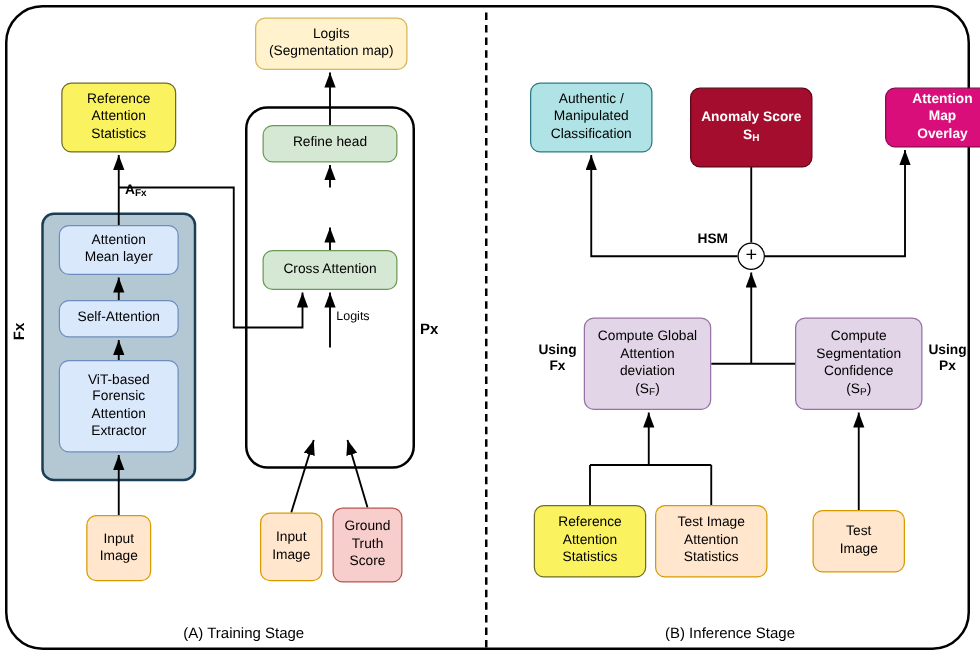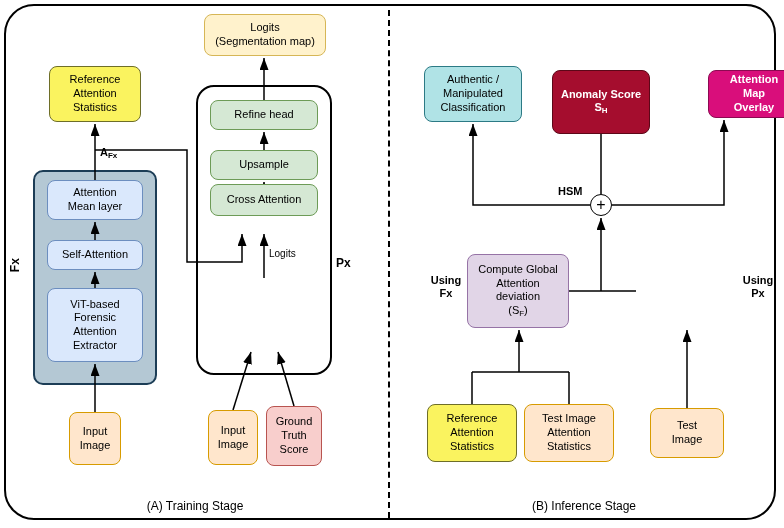--- a/index.html
+++ b/index.html
@@ -114,22 +114,21 @@
     <span>A</span><span class="sub">Fx</span>
   </div>
 
   <div class="box peach" style="left:69px;top:412px;width:52px;height:53px">Input
 Image</div>
 
   <div class="box cream" style="left:204px;top:14px;width:122px;height:42px">Logits
 (Segmentation map)</div>
 
   <div class="box green" style="left:210px;top:100px;width:108px;height:30px">Refine head</div>
-  <div class="box green" style="left:210px;top:150px;width:108px;height:30px">Upsample</div>
-  <div class="box green" style="left:210px;top:184px;width:108px;height:32px">Cross Attention</div>
+  <div class="box green" style="left:210px;top:200px;width:108px;height:32px">Cross Attention</div>
   <div class="small-label" style="left:269px;top:248px">Logits</div>
 
   <div class="box peach" style="left:208px;top:410px;width:50px;height:55px">Input
 Image</div>
   <div class="box pink" style="left:266px;top:406px;width:56px;height:60px">Ground
 Truth
 Score</div>
 
   <div class="caption" style="left:95px;top:499px;width:200px">(A) Training Stage</div>
 
@@ -150,20 +149,26 @@
 
   <div class="label" style="left:426px;top:274px;width:40px;text-align:center">Using
 Fx</div>
   <div class="box purple" style="left:467px;top:254px;width:102px;height:74px">
     <span>Compute Global
 Attention
 deviation</span>
     <span><span>(S</span><span class="sub">F</span><span>)</span></span>
   </div>
 
+  <div class="box purple" style="left:636px;top:254px;width:102px;height:74px">
+    <span>Compute
+Segmentation
+Confidence</span>
+    <span><span>(S</span><span class="sub">P</span><span>)</span></span>
+  </div>
   <div class="label" style="left:736px;top:274px;width:44px;text-align:center">Using
 Px</div>
 
   <div class="box yellow" style="left:427px;top:404px;width:90px;height:58px">Reference
 Attention
 Statistics</div>
   <div class="box peach" style="left:524px;top:404px;width:90px;height:58px">Test Image
 Attention
 Statistics</div>
   <div class="box peach" style="left:650px;top:408px;width:74px;height:50px">Test

